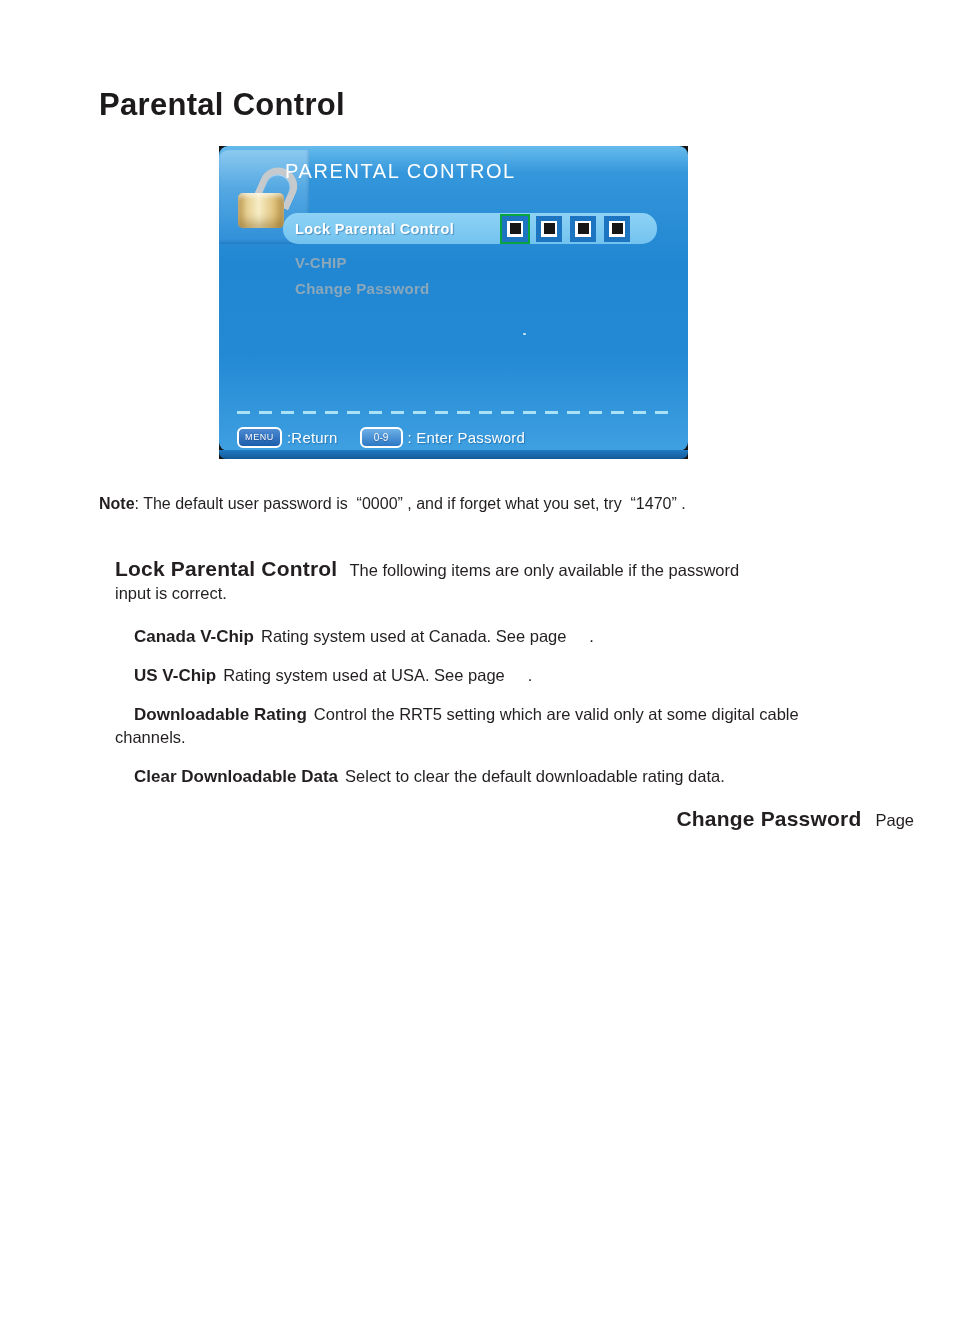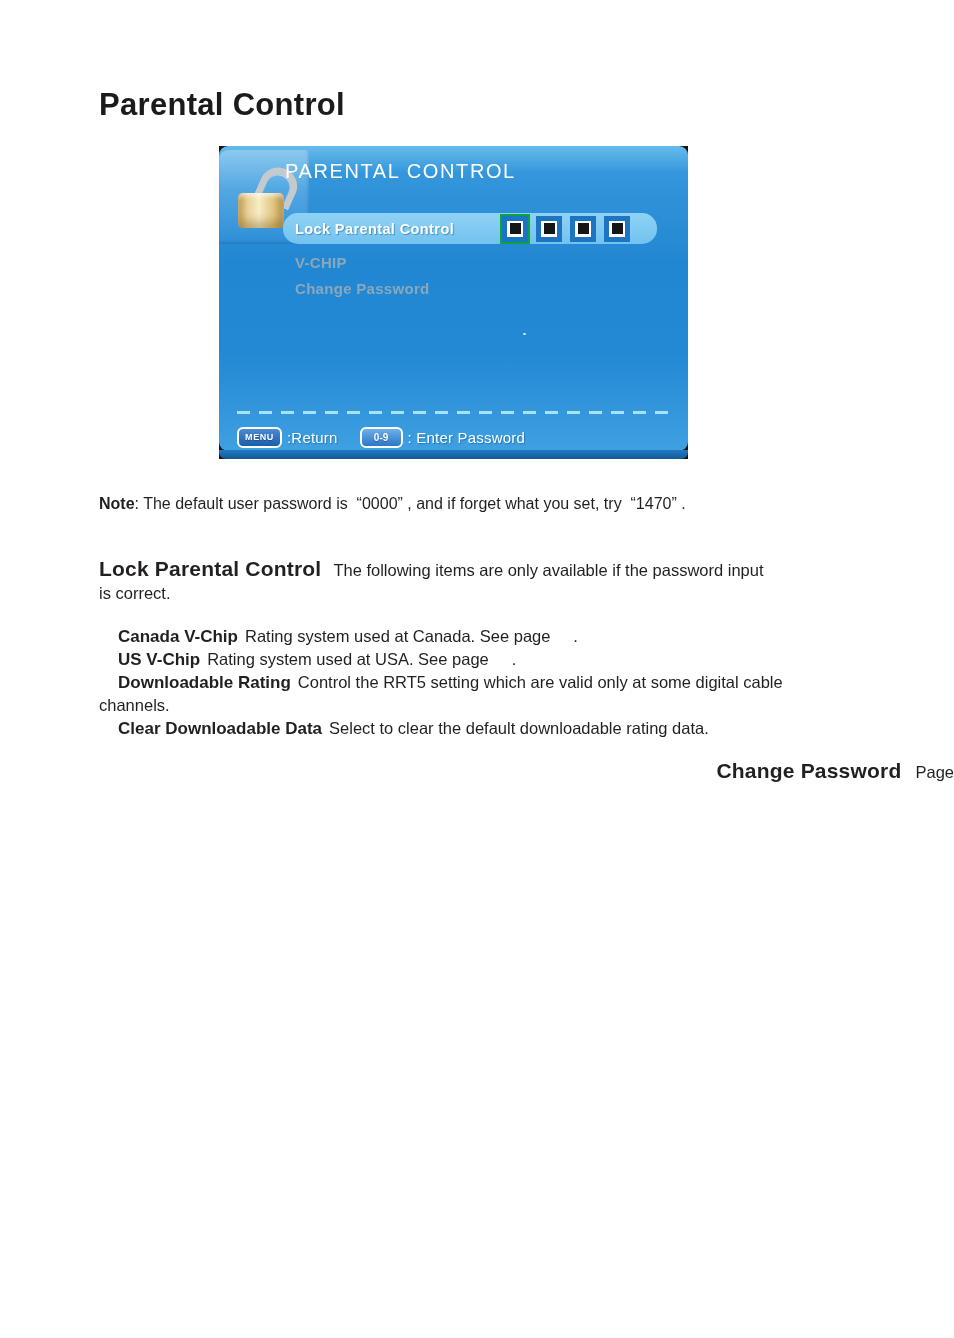--- a/index.html
+++ b/index.html
@@ -1,21 +1,21 @@
 <!DOCTYPE html>
 <html><head>
 <meta charset="utf-8">
 <style>
   html,body{margin:0;padding:0;}
   body{
     width:954px;height:1338px;background:#ffffff;
     font-family:"Liberation Sans","DejaVu Sans",sans-serif;
     color:#231f20;position:relative;overflow:hidden;
   }
-  .content{padding-left:99px;}
+  .content{padding-left:99px;padding-right:40px;}
 
   
   h1.page-title{
     margin:86px 0 0 0;font-size:31px;font-weight:bold;color:#1d1a1b;
     letter-spacing:.3px;line-height:38px;
   }
 
   
   .tv{
     position:relative;width:469px;height:313px;
@@ -76,38 +76,38 @@
   }
   .tv-item-1{top:108px;}
   .tv-item-2{top:134px;}
   .artifact-dot{position:absolute;left:304px;top:187px;width:3px;height:2px;background:#c7e7f7;border-radius:1px;}
   .tv-dashes{
     position:absolute;left:18px;top:265px;width:437px;height:3px;
     background:repeating-linear-gradient(90deg,#a9e2f6 0,#a9e2f6 13px,rgba(0,0,0,0) 13px,rgba(0,0,0,0) 22px);
   }
   .tv-footer{position:absolute;left:18px;top:279px;height:24px;display:flex;align-items:center;}
   .key-btn{
-    height:17px;border:2px solid #ffffff;border-radius:6px;color:#ffffff;font-weight:bold;
+    height:17px;border:2px solid #ffffff;border-radius:6px;color:#ffffff;font-weight:normal;
     display:flex;align-items:center;justify-content:center;flex:none;
     text-shadow:0 1px 1px rgba(0,40,90,.4);
   }
   .key-menu{width:41px;font-size:9px;letter-spacing:.6px;background:linear-gradient(180deg,#4c8ad2,#1c5dab);}
   .key-digits{width:39px;font-size:10px;margin-left:22px;background:linear-gradient(180deg,#6cb0e7,#2d77c5);}
   .flabel{
     color:#ffffff;font-weight:normal;font-size:15px;margin-left:5px;letter-spacing:.2px;
     text-shadow:1px 1px 1px rgba(0,60,120,.4);white-space:pre-wrap;
   }
 
   
   .note{
     margin:34px 0 0 0;font-size:16px;line-height:22px;max-width:760px;white-space:pre-wrap;
   }
   .note .b{font-weight:bold;}
   .section-lock{margin-top:42px;max-width:672px;}
-  .section-lock p,.section-vchip p{margin:0;font-size:16.5px;line-height:23px;}
+  .section-lock p,.section-vchip p{margin:16px;font-size:16.5px;line-height:23px;}
   .h2{font-size:21px;font-weight:bold;letter-spacing:.2px;margin-right:12px;}
   .desc{white-space:pre-wrap;}
   .section-vchip{margin-top:20px;max-width:745px;}
   .vitem{margin:0;font-size:16.5px;line-height:22.4px;text-indent:19px;}
   .vitem .term{font-weight:bold;margin-right:7px;font-size:17px;}
   .section-cp{margin-top:18px;text-align:right;}
   .section-cp p{margin:0;font-size:16.5px;line-height:26px;}
   .cp-page{margin-left:2px;}
 </style>
 </head>

